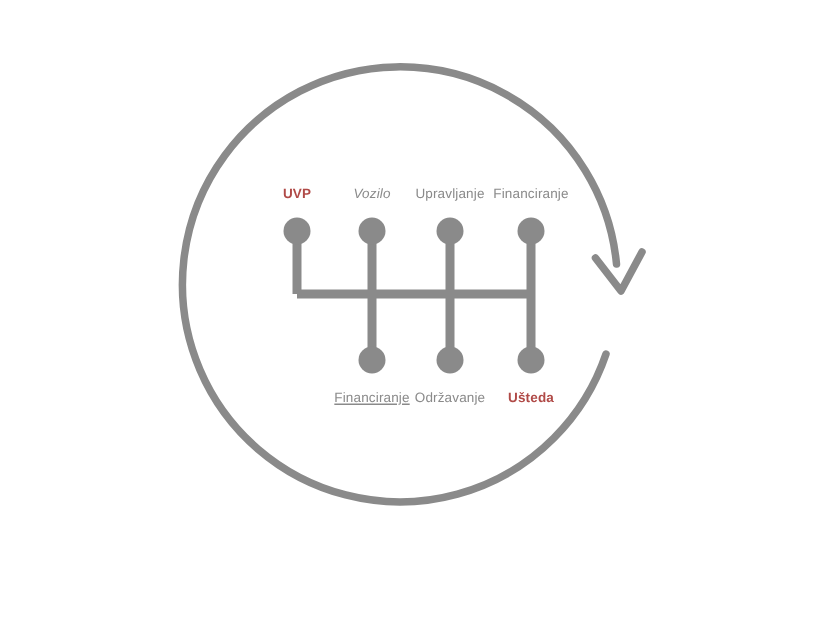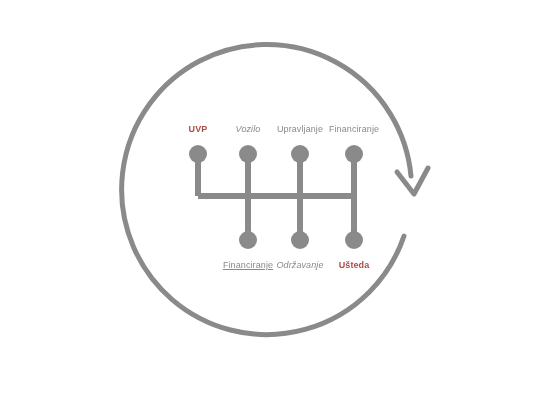--- a/index.html
+++ b/index.html
@@ -74,16 +74,16 @@
 
     </g>
   </svg>
 
   <div class="label accent" style="left:198px; top:124px;">UVP</div>
   <div class="label" style="left:248px; top:124px;font-style:italic;">Vozilo</div>
   <div class="label" style="left:300px; top:124px;">Upravljanje</div>
   <div class="label" style="left:354px; top:124px;">Financiranje</div>
 
   <div class="label" style="left:248px; top:260px;text-decoration:underline;">Financiranje</div>
-  <div class="label" style="left:300px; top:260px;font-style:italic;">Održavanje</div>
+  <div class="label" style="left:300px; top:260px;">Održavanje</div>
   <div class="label accent" style="left:354px; top:260px;text-align:center;">Ušteda</div>
 
 </div>
 
 </body></html>

